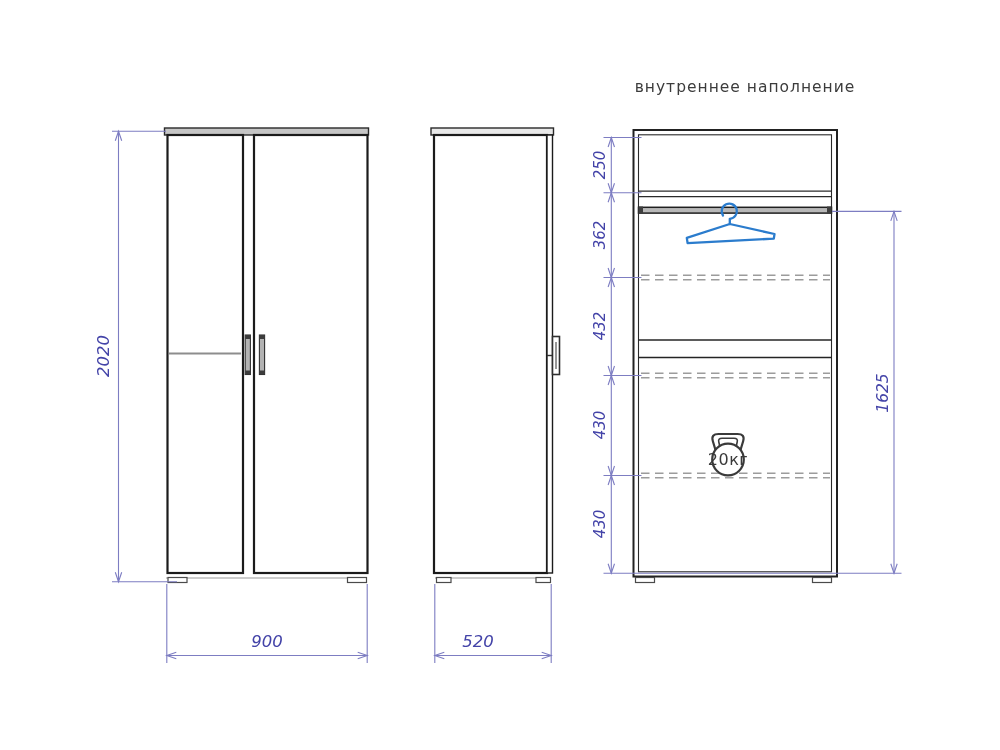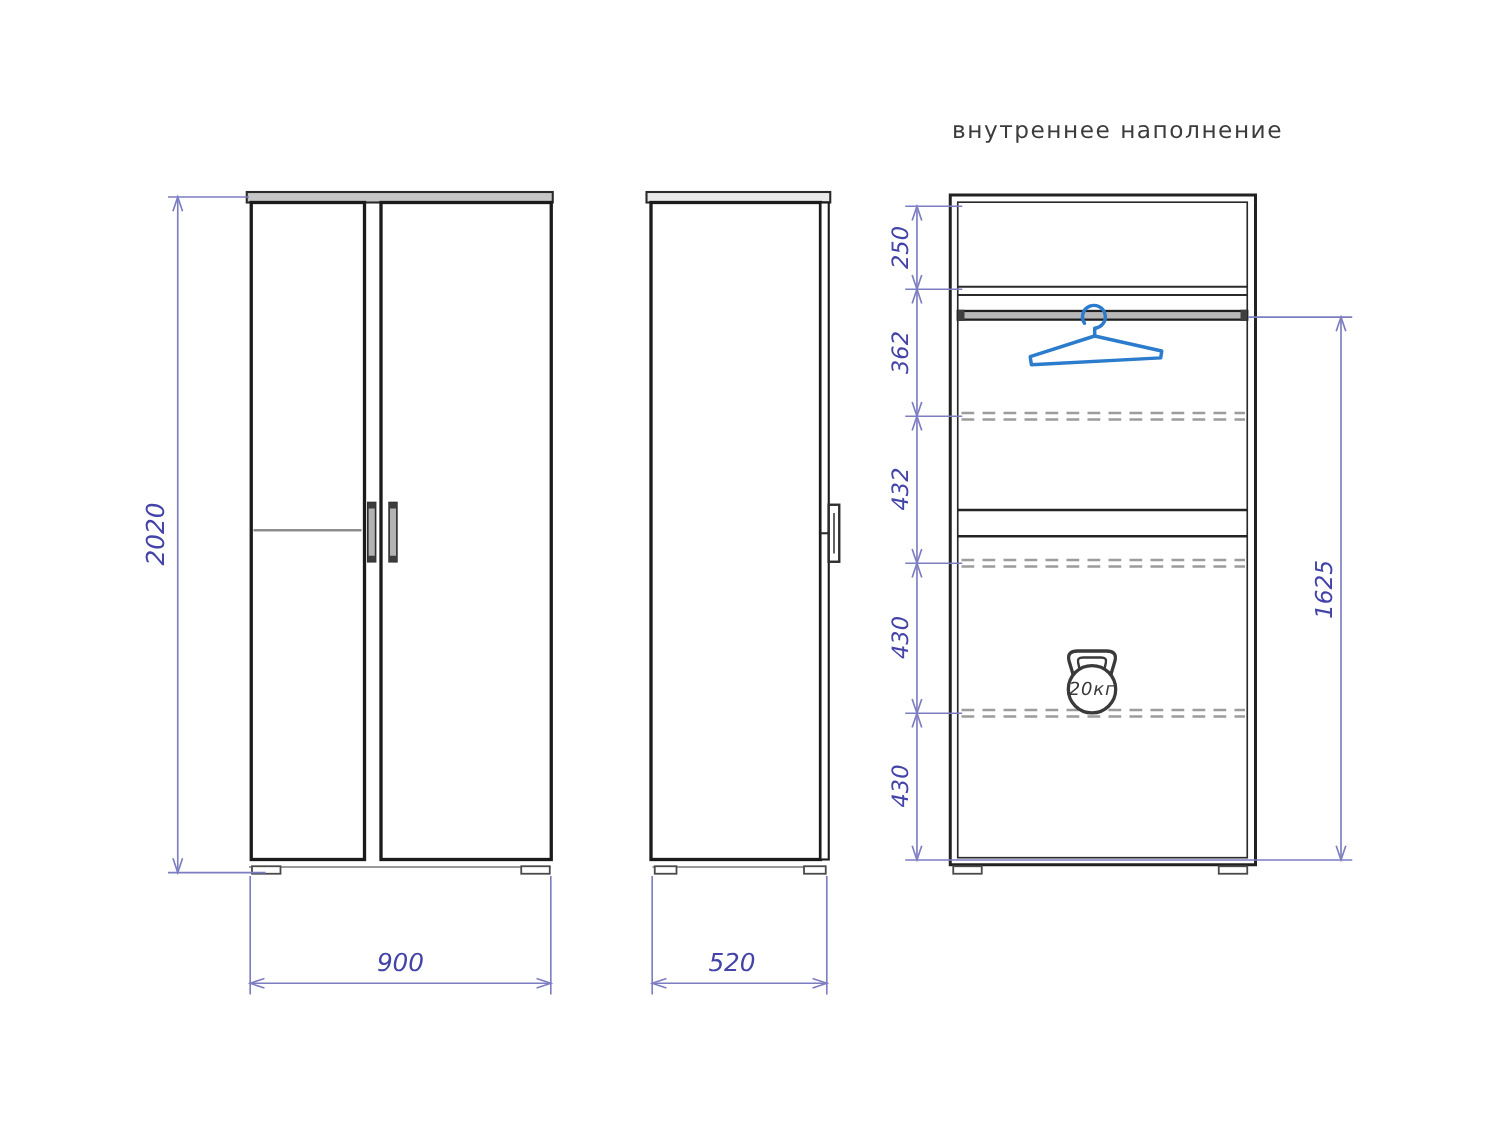--- a/index.html
+++ b/index.html
@@ -8,21 +8,21 @@
   .canvas svg{position:absolute;left:0;top:0;}
   .label{position:absolute;color:#3c3c3c;}
   .title-block{left:612px;top:78px;width:266px;text-align:center;font-size:15.5px;
                line-height:19px;letter-spacing:1px;color:#3c3c3c;}
   .dim{position:absolute;width:60px;height:20px;display:flex;align-items:center;
        justify-content:center;font-style:italic;font-size:16.5px;color:#4343a8;}
   .dim.small{font-size:15px;}
   .dim.vert{transform:rotate(-90deg);}
   .weight-text{position:absolute;left:704px;top:451px;width:48px;height:16px;
                display:flex;align-items:center;justify-content:center;
-               font-size:12px;color:#3a3a3a;letter-spacing:0.5px;font-style:italic;}
+               font-size:16px;color:#3a3a3a;letter-spacing:0.5px;}
 </style>
 </head>
 <body>
 
 <div class="canvas">
 
   <svg width="1000" height="750" viewBox="0 0 1000 750">
 
     <g>
       <rect x="164.5" y="128" width="204" height="7" fill="#c6c6c6" stroke="#2a2a2a" stroke-width="1.4"></rect>
@@ -155,21 +155,21 @@
   </svg>
 
   <div class="label title-block">
     <div>внутреннее наполнение</div>
   </div>
 
   <div class="dim vert" style="left:73px;top:346px;">2020</div>
 
   <div class="dim" style="left:237px;top:631px;">900</div>
 
-  <div class="dim" style="left:458px;top:631px;">520</div>
+  <div class="dim" style="left:448px;top:631px;">520</div>
 
   <div class="dim small vert" style="left:570px;top:155px;">250</div>
 
   <div class="dim small vert" style="left:570px;top:225px;">362</div>
 
   <div class="dim small vert" style="left:570px;top:316px;">432</div>
 
   <div class="dim small vert" style="left:570px;top:415px;">430</div>
 
   <div class="dim small vert" style="left:570px;top:514px;">430</div>

